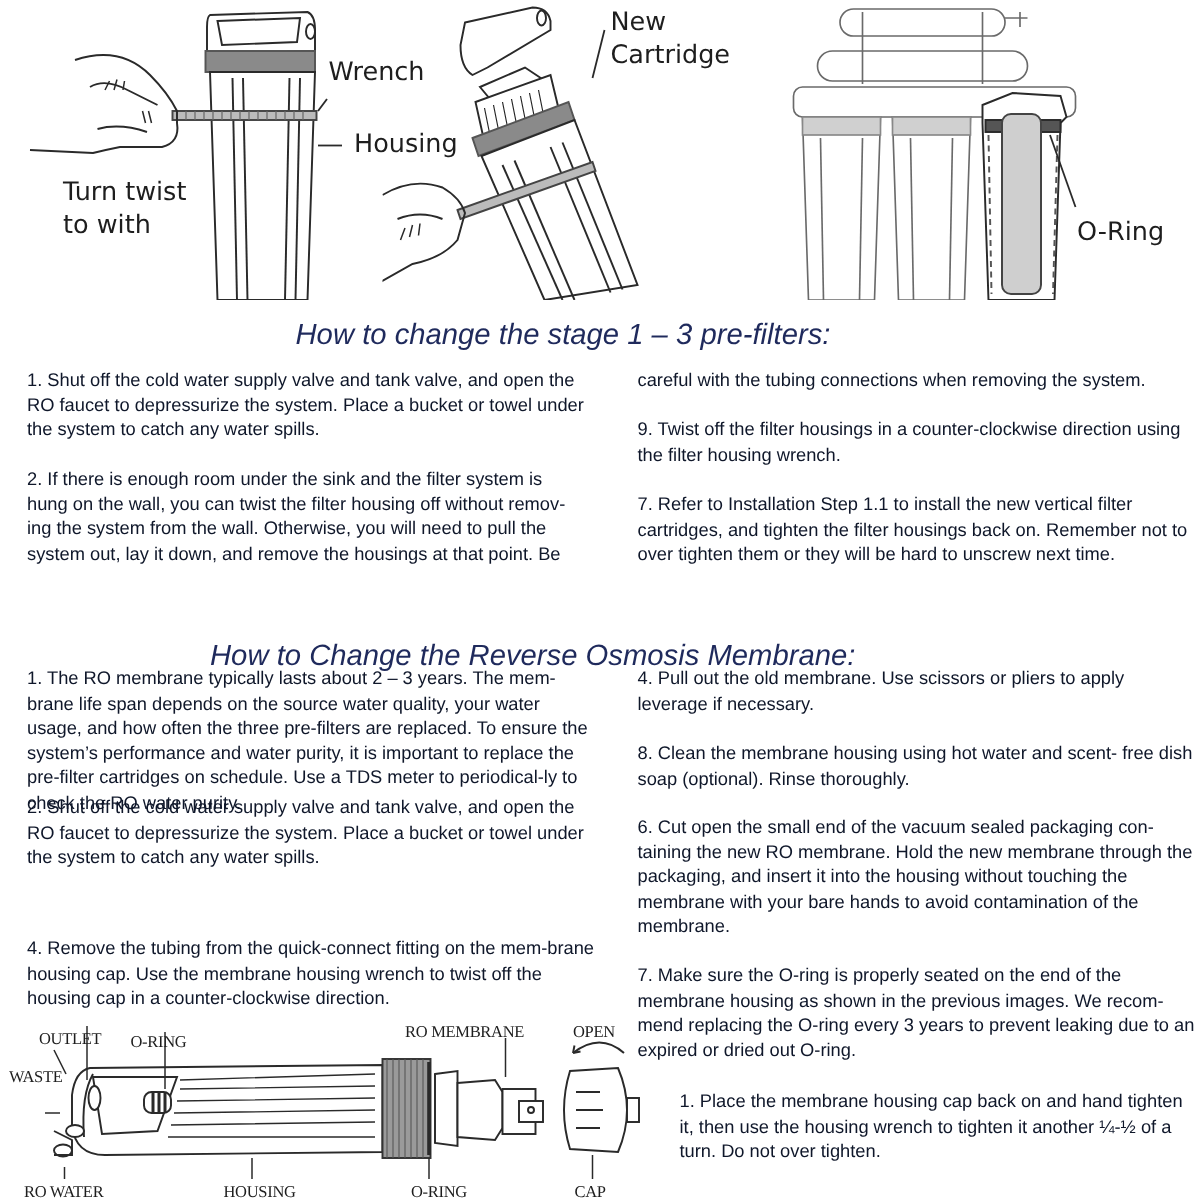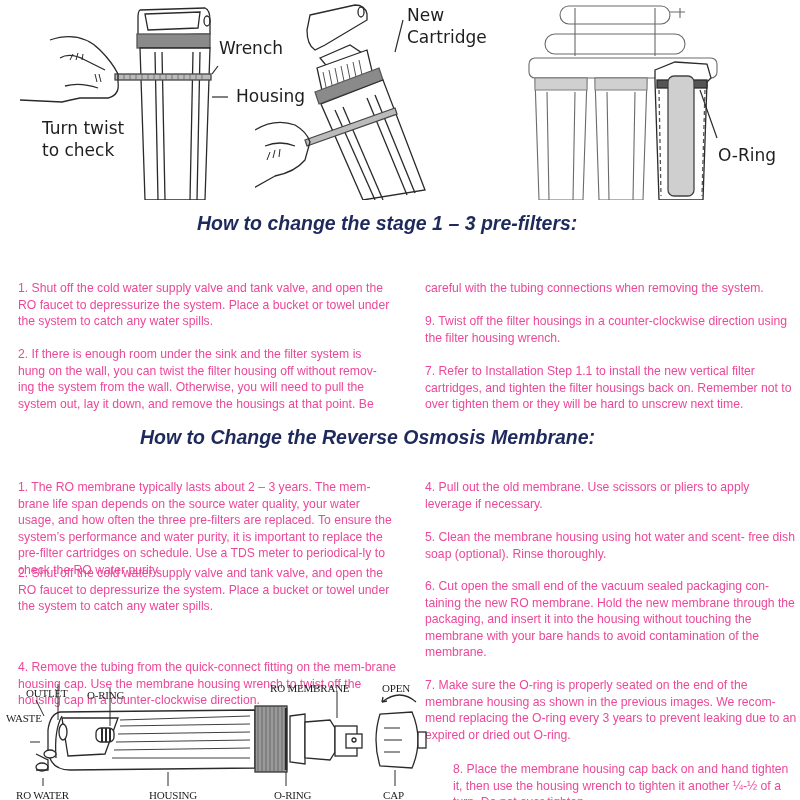--- a/index.html
+++ b/index.html
@@ -1,22 +1,22 @@
 <!DOCTYPE html>
 <html><head>
 <meta charset="utf-8">
 <style>
   html, body { margin: 0; padding: 0; background: #ffffff; }
   body { width: 800px; height: 800px; position: relative; overflow: hidden;
          font-family: "Liberation Sans", sans-serif; color: #3a3a3a; }
   .abs { position: absolute; }
   .label { font-family: "DejaVu Sans", sans-serif; color: #1e1e1e; font-size: 17px; line-height: 20px; }
-  .h2 { position: absolute; font-family: "Liberation Sans", sans-serif; font-weight: bold;
+  .h2 { position: absolute; font-family: "Liberation Sans", sans-serif; font-weight: normal;
         font-style: italic; color: #1f2a5c; font-size: 19.5px; white-space: nowrap; }
-  .para { position: absolute; font-size: 12.2px; line-height: 16.6px; color: #ec4899; margin-top: 35px; }
+  .para { position: absolute; font-size: 12.2px; line-height: 16.6px; color: #0f172a; }
   .small-label { position: absolute; font-size: 11px; color: #1e1e1e; font-family: Liberation Serif, serif;
                  letter-spacing: -0.2px; white-space: nowrap; }
   svg { position: absolute; }
 </style>
 </head>
 <body>
 
 <svg style="left:0;top:0" width="230" height="200" viewBox="0 0 230 200">
   <g fill="none" stroke="#2a2a2a" stroke-width="1.3">
 
@@ -41,21 +41,21 @@
     <path d="M70 60 l3 -6 M76 60 l2 -7 M82 60 l1 -6" stroke-width="1"></path>
     <path d="M95 74 l2 8 M99 74 l2 8" stroke-width="1"></path>
 
     <path d="M218 66 L212 74" stroke-width="1.2"></path>
     <path d="M228 97 L212 97" stroke-width="1.2"></path>
   </g>
 </svg>
 <div class="abs label" style="left:219px;top:38px">Wrench</div>
 <div class="abs label" style="left:236px;top:86px">Housing</div>
 <div class="abs label" style="left:42px;top:118px">Turn twist</div>
-<div class="abs label" style="left:42px;top:140px">to check</div>
+<div class="abs label" style="left:42px;top:140px">to with</div>
 
 <svg style="left:255px;top:0" width="180" height="200" viewBox="0 0 180 200">
   <g fill="none" stroke="#2a2a2a" stroke-width="1.3">
 
     <path d="M55 15 L100 5 Q110 5 112 14 L112 20 L70 45 L60 50 Q52 45 52 30 Z" fill="#fff"></path>
     <ellipse cx="106" cy="12" rx="3" ry="5"></ellipse>
 
     <path d="M65 58 L95 45 L110 55 L75 70 Z" fill="#fff"></path>
     <path d="M62 68 L112 50 L118 75 L68 95 Z" fill="#fff"></path>
     <path d="M68 72 l4 20 M74 70 l4 20 M80 68 l4 20 M86 66 l4 20 M92 64 l4 20 M98 62 l4 20 M104 60 l4 20" stroke-width="0.8"></path>
@@ -121,24 +121,24 @@
 <div class="para" style="left:425px;top:278px;width:372px">9.  Twist off the filter housings in a counter-clockwise direction using the filter housing wrench.</div>
 <div class="para" style="left:425px;top:328px;width:372px">7.  Refer to Installation Step 1.1 to install the new vertical filter cartridges, and tighten the filter housings back on. Remember not to over tighten them or they will be hard to unscrew next time.</div>
 
 <div class="h2" style="left:140px;top:426px">How to Change the Reverse Osmosis Membrane:</div>
 
 <div class="para" style="left:18px;top:444px;width:380px">1.  The RO membrane typically lasts about 2 – 3 years. The mem-brane life span depends on the source water quality, your water usage, and how often the three pre-filters are replaced. To ensure the system’s performance and water purity, it is important to replace the pre-filter cartridges on schedule. Use a TDS meter to periodical-ly to check the RO water purity.</div>
 <div class="para" style="left:18px;top:530px;width:380px">2.  Shut off the cold water supply valve and tank valve, and open the RO faucet to depressurize the system. Place a bucket or towel under the system to catch any water spills.</div>
 <div class="para" style="left:18px;top:624px;width:380px">4.  Remove the tubing from the quick-connect fitting on the mem-brane housing cap. Use the membrane housing wrench to twist off the housing cap in a counter-clockwise direction.</div>
 
 <div class="para" style="left:425px;top:444px;width:372px">4.  Pull out the old membrane. Use scissors or pliers to apply leverage if necessary.</div>
-<div class="para" style="left:425px;top:494px;width:372px">5.  Clean the membrane housing using hot water and scent- free dish soap (optional). Rinse thoroughly.</div>
+<div class="para" style="left:425px;top:494px;width:372px">8.  Clean the membrane housing using hot water and scent- free dish soap (optional). Rinse thoroughly.</div>
 <div class="para" style="left:425px;top:543px;width:372px">6.  Cut open the small end of the vacuum sealed packaging con-taining the new RO membrane. Hold the new membrane through the packaging, and insert it into the housing without touching the membrane with your bare hands to avoid contamination of the membrane.</div>
 <div class="para" style="left:425px;top:642px;width:372px">7.  Make sure the O-ring is properly seated on the end of the membrane housing as shown in the previous images. We recom-mend replacing the O-ring every 3 years to prevent leaking due to an expired or dried out O-ring.</div>
-<div class="para" style="left:453px;top:726px;width:340px">8.  Place the membrane housing cap back on and hand tighten it, then use the housing wrench to tighten it another ¼-½ of a turn. Do not over tighten.</div>
+<div class="para" style="left:453px;top:726px;width:340px">1.  Place the membrane housing cap back on and hand tighten it, then use the housing wrench to tighten it another ¼-½ of a turn. Do not over tighten.</div>
 
 <svg style="left:0;top:670px" width="430" height="130" viewBox="0 0 430 130">
   <g fill="none" stroke="#2a2a2a" stroke-width="1.3">
 
     <path d="M60 42 L255 40 L255 98 L70 100 Q50 100 48 80 L48 60 Q50 44 60 42 Z" fill="#fff"></path>
     <path d="M62 46 Q54 60 56 88"></path>
     <path d="M120 50 L250 46 M120 56 L250 54 M118 64 L250 62 M116 72 L250 70 M114 80 L250 78 M112 88 L250 88" stroke-width="0.9"></path>
     <path d="M62 48 L118 48 L105 84 L68 86 Z" fill="#fff"></path>
 
     <rect x="96" y="58" width="18" height="14" rx="5" fill="#fff"></rect>

